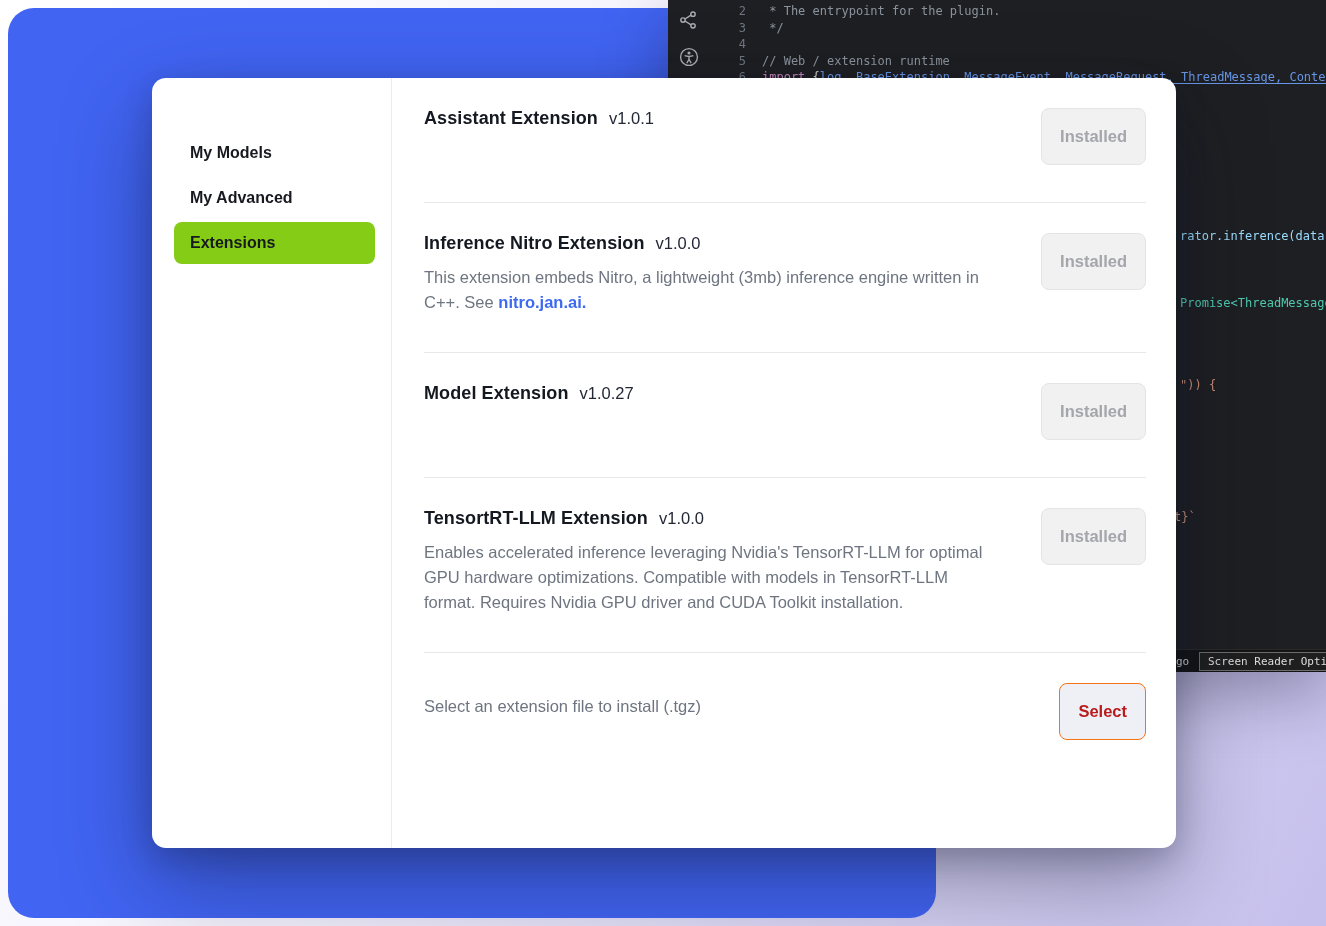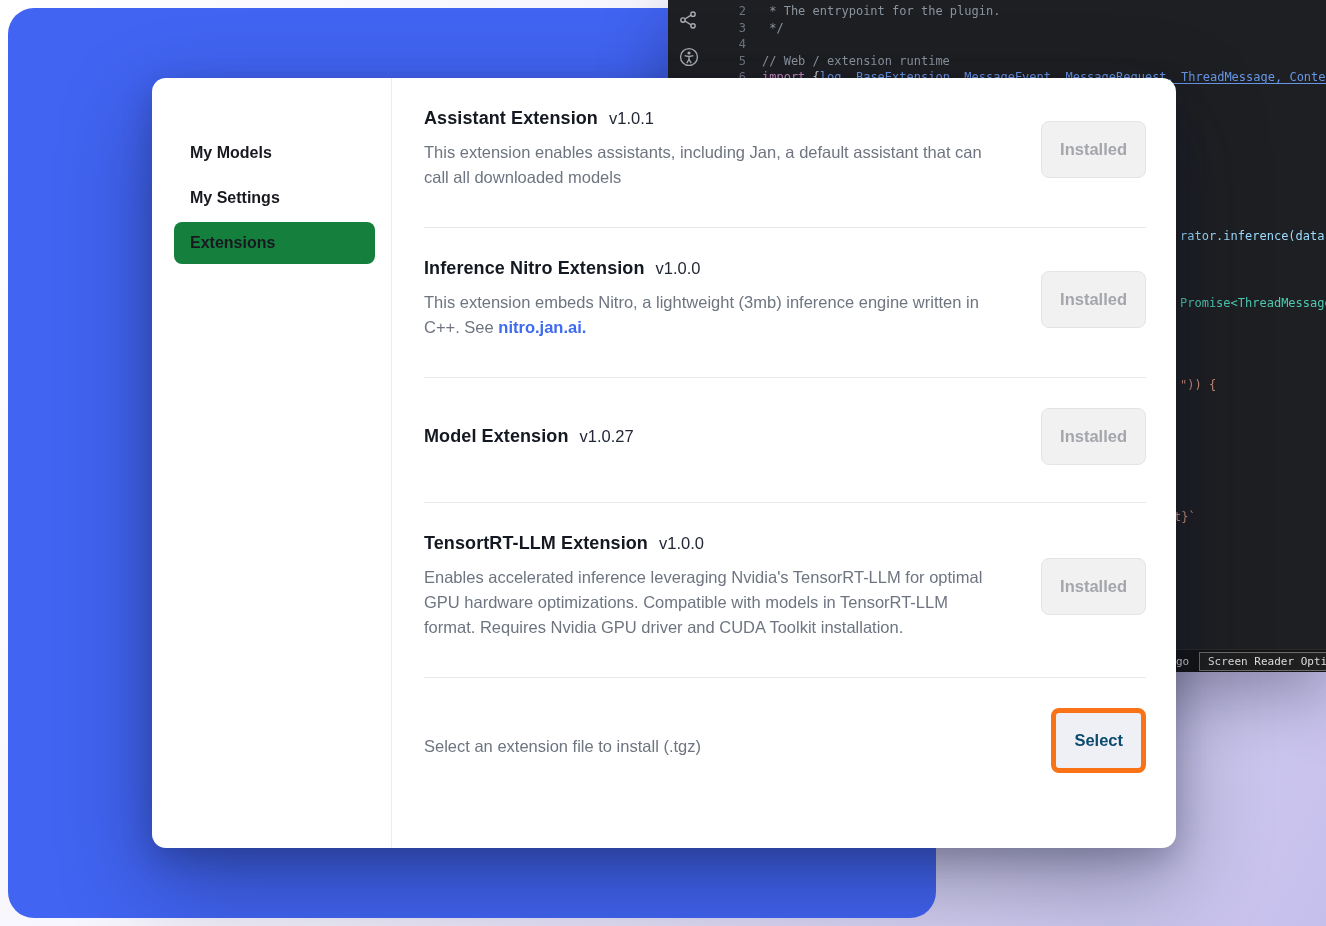--- a/index.html
+++ b/index.html
@@ -52,37 +52,37 @@
   .modal {
     position:absolute; left:152px; top:78px; width:1024px; height:770px;
     background:#ffffff; border-radius:14px; display:flex; overflow:hidden;
     box-shadow:0 35px 90px rgba(15,20,45,.38), 0 10px 30px rgba(15,20,45,.22);
   }
   .sidebar { width:240px; flex:none; border-right:1px solid #ececee; padding:54px 16px 0 22px; }
   .nav-item {
     padding:12px 16px; border-radius:8px; font-size:16px; font-weight:700;
     color:#17191f; margin-bottom:3px; cursor:pointer;
   }
-  .nav-item.active { background:#15803d; }
+  .nav-item.active { background:#84cc16; }
 
   .content { flex:1; padding:0 30px 0 32px; }
-  .ext-row { display:flex; align-items:center; padding:30px 0 37px; border-bottom:1px solid #e8e8ea; }
+  .ext-row { display:flex; align-items:flex-start; padding:30px 0 37px; border-bottom:1px solid #e8e8ea; }
   .ext-row.last { border-bottom:none; }
   .ext-info { max-width:578px; }
   .ext-title-row { display:flex; align-items:baseline; gap:11px; }
   .ext-title { font-size:18px; font-weight:700; color:#141820; letter-spacing:.1px; }
   .ext-version { font-size:16.5px; font-weight:400; color:#232836; }
   .ext-desc { margin-top:11px; font-size:16.5px; line-height:25px; color:#6e7580; }
   .link { color:#3e6af0; text-decoration:none; cursor:pointer;font-weight:bold; }
   .btn {
     margin-left:auto; flex:none; border-radius:8px; padding:18px 18px;
     font-family:inherit; font-size:16.5px; font-weight:600; cursor:pointer;
   }
   .btn-installed { background:#f1f1f2; color:#a4a6ac; border:1px solid #e4e4e7; }
-  .btn-select { background:#eef0f6; color:#0c4a6e; border:5px solid #f97316; }
+  .btn-select { background:#eef0f6; color:#b91c1c; border:1px solid #f97316; }
 </style>
 </head>
 <body>
 
 <div class="stage">
 
   <div class="blue-panel"></div>
 
   <div class="editor">
     <div class="gutter-icons">
@@ -119,33 +119,32 @@
     <div class="status-strip">
       <span class="status-left">go</span>
       <span class="status-badge">Screen Reader Optimiz</span>
     </div>
   </div>
 
   <div class="modal">
 
     <aside class="sidebar">
       <div class="nav-item">My Models</div>
-      <div class="nav-item">My Settings</div>
+      <div class="nav-item">My Advanced</div>
       <div class="nav-item active">Extensions</div>
     </aside>
 
     <main class="content">
 
       <section class="ext-row">
         <div class="ext-info">
           <div class="ext-title-row">
             <h2 class="ext-title">Assistant Extension</h2>
             <span class="ext-version">v1.0.1</span>
           </div>
-          <p class="ext-desc">This extension enables assistants, including Jan, a default assistant that can call all downloaded models</p>
         </div>
         <button class="btn btn-installed">Installed</button>
       </section>
 
       <section class="ext-row">
         <div class="ext-info">
           <div class="ext-title-row">
             <h2 class="ext-title">Inference Nitro Extension</h2>
             <span class="ext-version">v1.0.0</span>
           </div>

